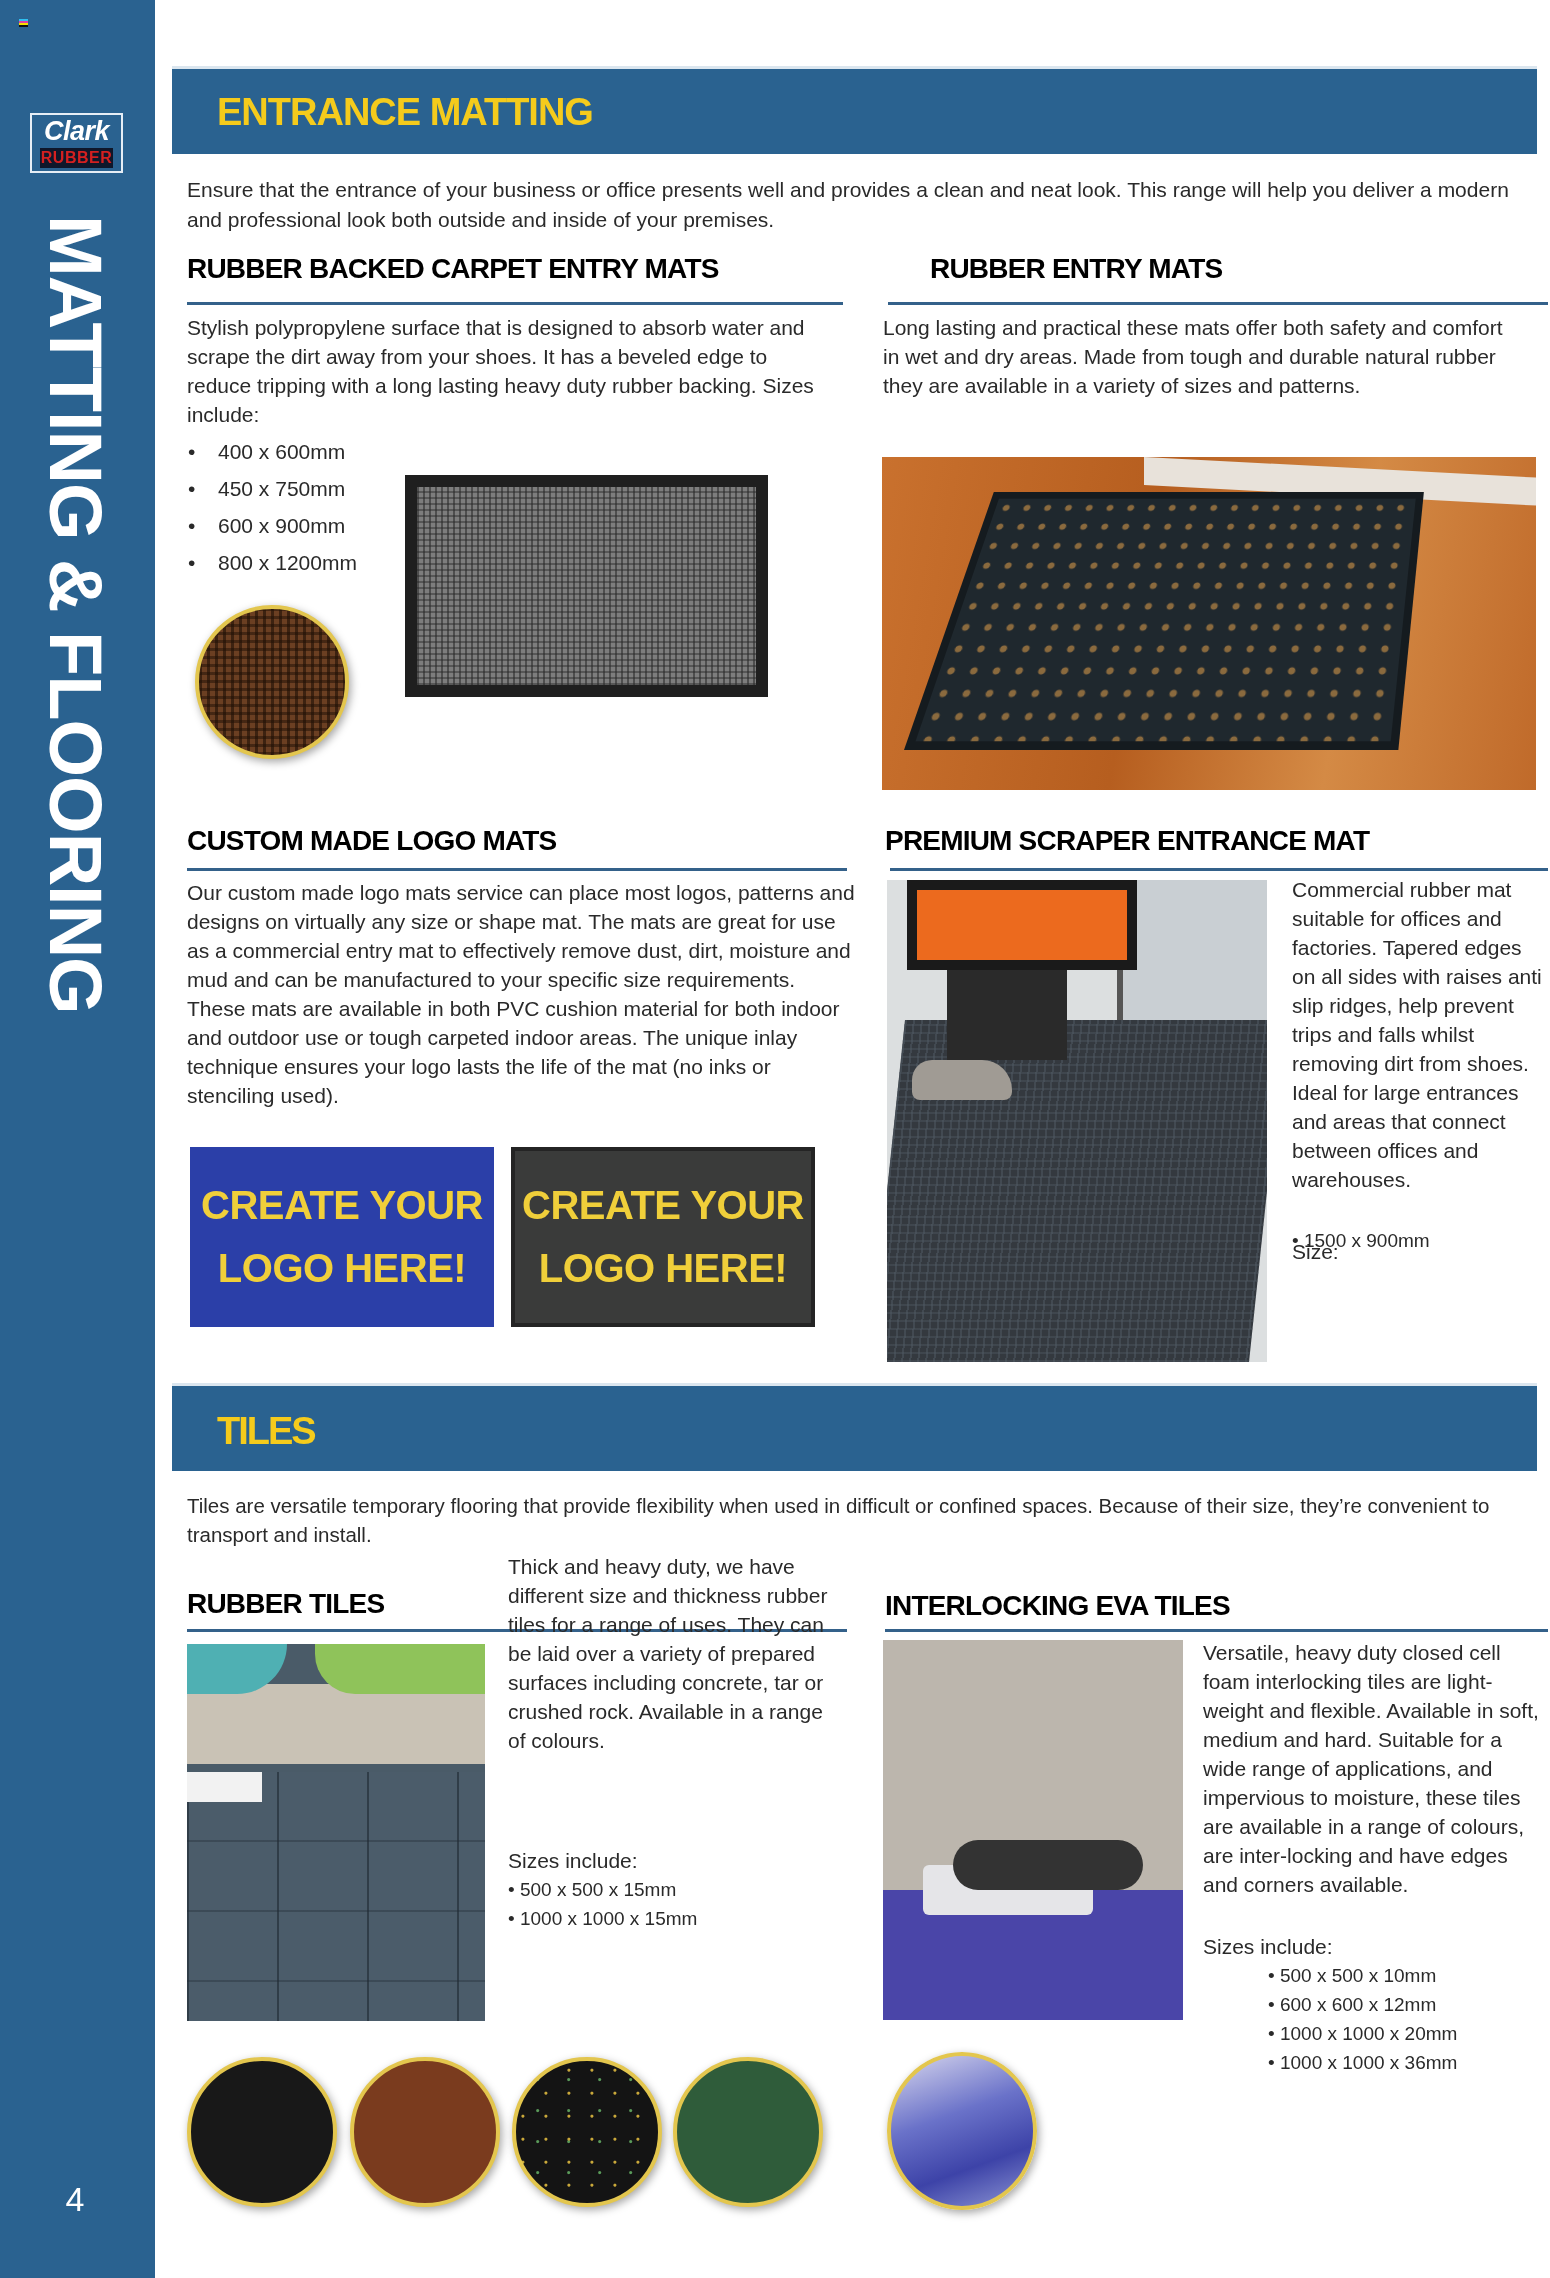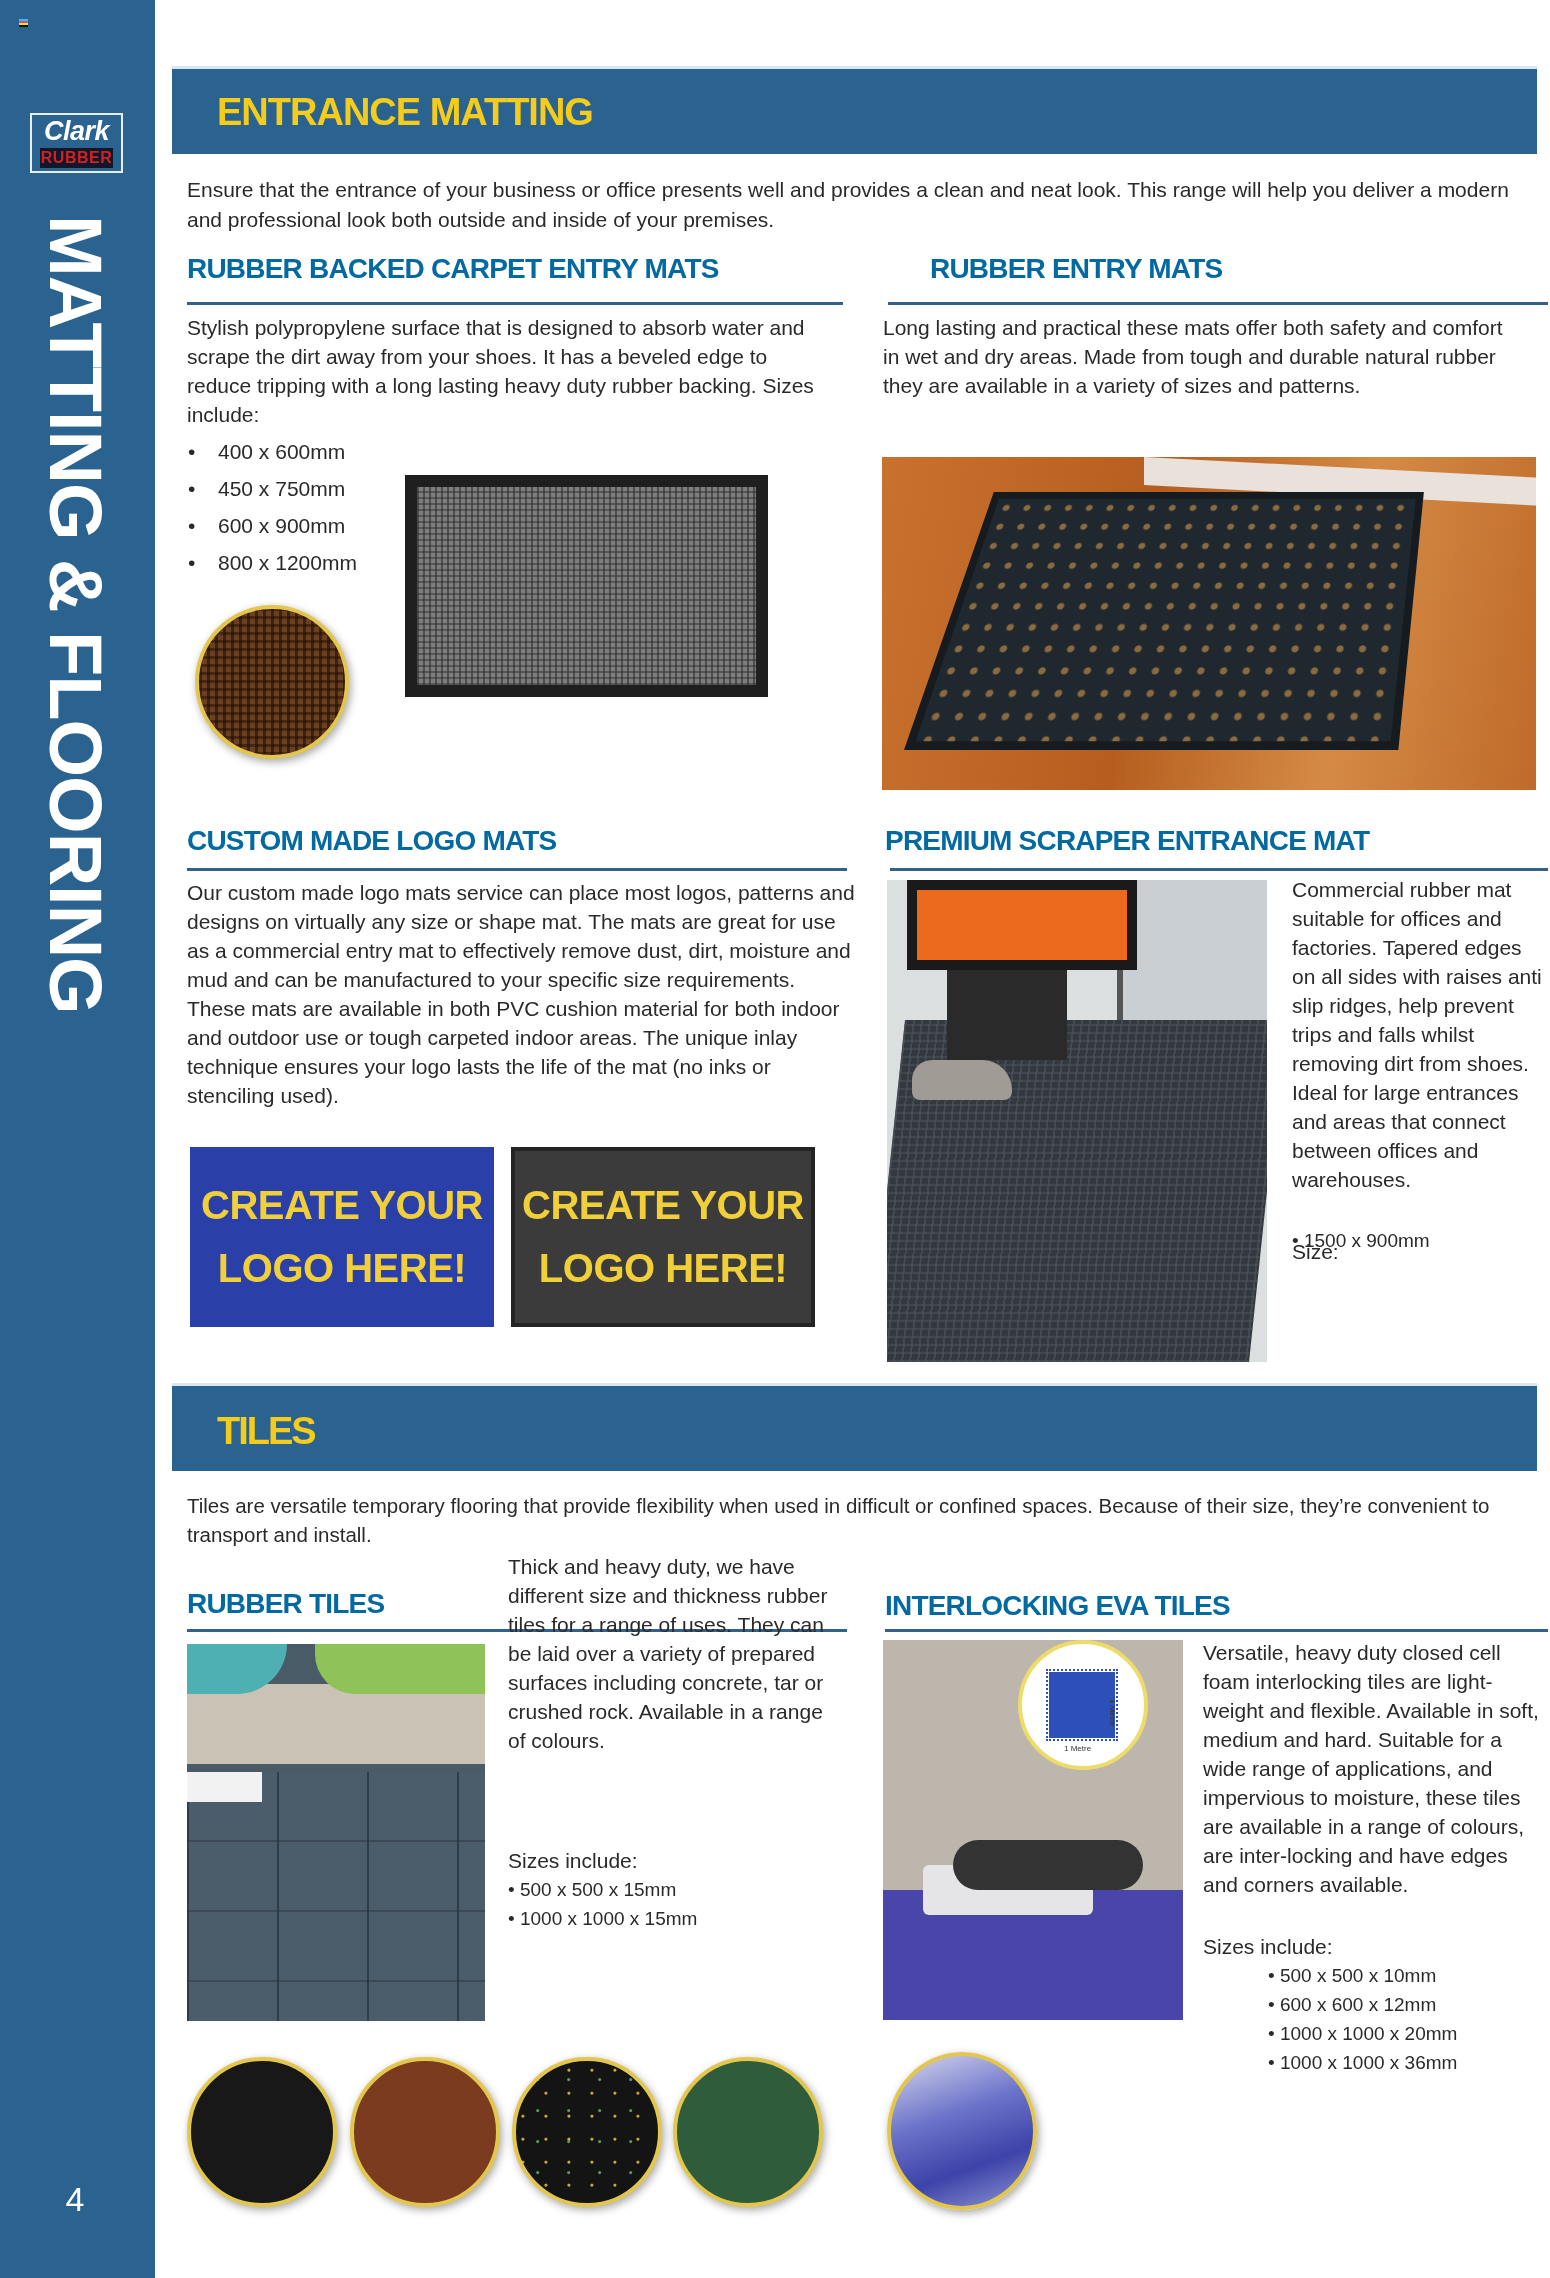--- a/index.html
+++ b/index.html
@@ -24,21 +24,21 @@
   
   .banner { left: 172px; width: 1365px; background: #2a6290; border-top: 3px solid #dbe6ef; }
   .banner span { position: absolute; left: 45px; color: #f5cb1c; font-weight: bold; letter-spacing: -1px; }
   .banner-1 { top: 66px; height: 88px; }
   .banner-1 span { top: 22px; font-size: 38px; }
   .banner-2 { top: 1383px; height: 88px; }
   .banner-2 span { top: 24px; font-size: 38px; letter-spacing: -2px; }
 
   .intro { color: #2a2a2a; font-size: 21px; line-height: 30px; }
 
-  .section-head { color: #0369a1; font-weight: bold; font-size: 28px; letter-spacing: -0.8px; }
+  .section-head { color: #000000; font-weight: bold; font-size: 28px; letter-spacing: -0.8px; }
   .rule { height: 3px; background: #34618a; }
 
   .body-text { font-size: 21px; line-height: 29px; color: #2a2a2a; }
   .bullets { list-style: none; }
   .bullets li { font-size: 21px; position: relative; }
   .bullets li::before { content: "\2022"; position: absolute; left: -30px; }
 
   .small-bullets { list-style: none; }
   .small-bullets li { font-size: 19px; line-height: 29px; }
 
@@ -204,25 +204,20 @@
 <div class="abs swatch round-swatch sw-brown"></div>
 <div class="abs swatch round-swatch sw-fleck"></div>
 <div class="abs swatch round-swatch sw-green"></div>
 
 <h2 class="abs section-head" style="left:885px; top:1590px;">INTERLOCKING EVA TILES</h2>
 <div class="abs rule" style="left:885px; top:1629px; width:663px;"></div>
 <div class="abs eva-photo img">
   <div class="floor"></div>
     <div class="bench"></div>
     <div class="person"></div>
-  <div class="eva-callout">
-    <div class="tile"></div>
-    <span class="lbl" style="left:42px; top:100px;">1 Metre</span>
-    <span class="lbl" style="left:86px; top:55px; writing-mode:vertical-rl;">1 Metre</span>
-  </div>
 </div>
 <p class="abs body-text" style="left:1203px; top:1638px; width:340px;">Versatile, heavy duty closed cell foam interlocking tiles are light-weight and flexible. Available in soft, medium and hard. Suitable for a wide range of applications, and impervious to moisture, these tiles are available in a range of colours, are inter-locking and have edges and corners available.</p>
 <p class="abs body-text" style="left:1203px; top:1932px;">Sizes include:</p>
 <ul class="abs small-bullets" style="left:1268px; top:1961px;">
   <li>• 500 x 500 x 10mm</li>
   <li>• 600 x 600 x 12mm</li>
   <li>• 1000 x 1000 x 20mm</li>
   <li>• 1000 x 1000 x 36mm</li>
 </ul>
 <div class="abs swatch sw-eva"></div>

